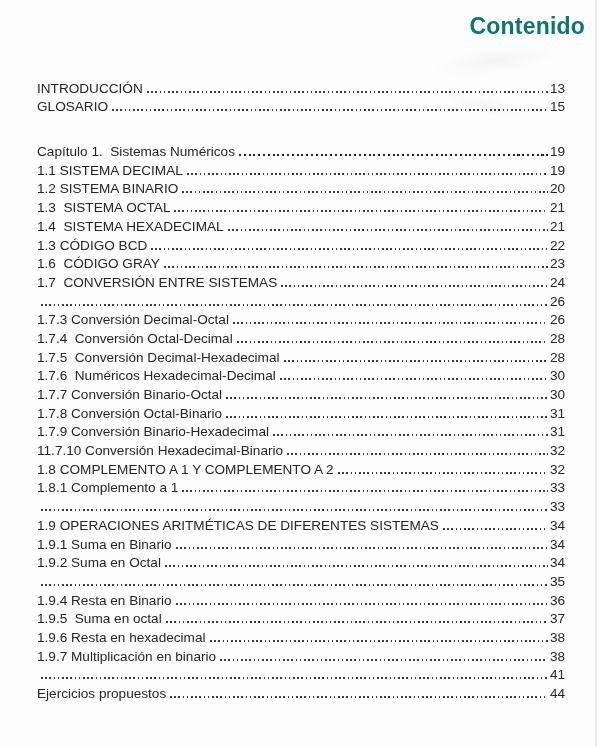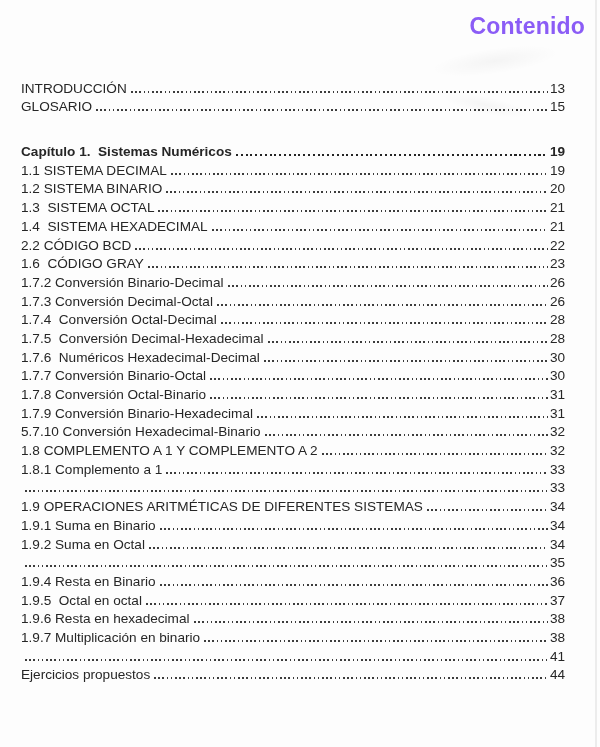--- a/index.html
+++ b/index.html
@@ -42,30 +42,31 @@
     background: radial-gradient(ellipse at center, rgba(0,0,0,0.03), rgba(0,0,0,0) 70%);
     transform: rotate(12deg);
   }
   .title {
     margin-top: 13px;
     padding-right: 15px;
     text-align: right;
     font-size: 23px;
     font-weight: bold;
     letter-spacing: 0.2px;
-    color: #8b5cf6;
+    color: #0f766e;
   }
   .toc {
     margin: 37px 32px 0 21px;
   }
   .row {
     display: flex;
     align-items: flex-end;
     height: 18.7px;
     font-size: 13.6px;
+    margin-left: 16px;
   }
   .row .label {
     white-space: pre;
     flex: 0 0 auto;
   }
   .row .leader {
     flex: 1 1 auto;
     height: 2px;
     margin: 0 2px 3px 4px;
     background-image: repeating-linear-gradient(
@@ -75,21 +76,21 @@
   }
   .row .pagenum {
     flex: 0 0 auto;
     min-width: 18px;
     text-align: left;
   }
   .chapter-gap {
     height: 26px;
   }
   .row.bold {
-    font-weight: bold;
+    font-weight: normal;
   }
   .row.bold .leader {
     height: 2.5px;
     margin-bottom: 3px;
     background-image: repeating-linear-gradient(
       to right,
       #242424 0, #242424 2.1px,
       transparent 2.1px, transparent 4.8px);
   }
 </style>
@@ -140,31 +141,35 @@
     <span class="label">1.3  SISTEMA OCTAL</span>
     <span class="leader"></span>
     <span class="pagenum">21</span>
   </div>
         <div class="row">
     <span class="label">1.4  SISTEMA HEXADECIMAL</span>
     <span class="leader"></span>
     <span class="pagenum">21</span>
   </div>
         <div class="row">
-    <span class="label">2.2 CÓDIGO BCD</span>
+    <span class="label">1.3 CÓDIGO BCD</span>
     <span class="leader"></span>
     <span class="pagenum">22</span>
   </div>
         <div class="row">
     <span class="label">1.6  CÓDIGO GRAY</span>
     <span class="leader"></span>
     <span class="pagenum">23</span>
   </div>
         <div class="row">
-    <span class="label">1.7.2 Conversión Binario-Decimal</span>
+    <span class="label">1.7  CONVERSIÓN ENTRE SISTEMAS</span>
+    <span class="leader"></span>
+    <span class="pagenum">24</span>
+  </div>
+        <div class="row">
     <span class="leader"></span>
     <span class="pagenum">26</span>
   </div>
         <div class="row">
     <span class="label">1.7.3 Conversión Decimal-Octal</span>
     <span class="leader"></span>
     <span class="pagenum">26</span>
   </div>
         <div class="row">
     <span class="label">1.7.4  Conversión Octal-Decimal</span>
@@ -190,21 +195,21 @@
     <span class="label">1.7.8 Conversión Octal-Binario</span>
     <span class="leader"></span>
     <span class="pagenum">31</span>
   </div>
         <div class="row">
     <span class="label">1.7.9 Conversión Binario-Hexadecimal</span>
     <span class="leader"></span>
     <span class="pagenum">31</span>
   </div>
         <div class="row">
-    <span class="label">5.7.10 Conversión Hexadecimal-Binario</span>
+    <span class="label">11.7.10 Conversión Hexadecimal-Binario</span>
     <span class="leader"></span>
     <span class="pagenum">32</span>
   </div>
         <div class="row">
     <span class="label">1.8 COMPLEMENTO A 1 Y COMPLEMENTO A 2</span>
     <span class="leader"></span>
     <span class="pagenum">32</span>
   </div>
         <div class="row">
     <span class="label">1.8.1 Complemento a 1</span>
@@ -233,21 +238,21 @@
         <div class="row">
     <span class="leader"></span>
     <span class="pagenum">35</span>
   </div>
         <div class="row">
     <span class="label">1.9.4 Resta en Binario</span>
     <span class="leader"></span>
     <span class="pagenum">36</span>
   </div>
         <div class="row">
-    <span class="label">1.9.5  Octal en octal</span>
+    <span class="label">1.9.5  Suma en octal</span>
     <span class="leader"></span>
     <span class="pagenum">37</span>
   </div>
         <div class="row">
     <span class="label">1.9.6 Resta en hexadecimal</span>
     <span class="leader"></span>
     <span class="pagenum">38</span>
   </div>
         <div class="row">
     <span class="label">1.9.7 Multiplicación en binario</span>

